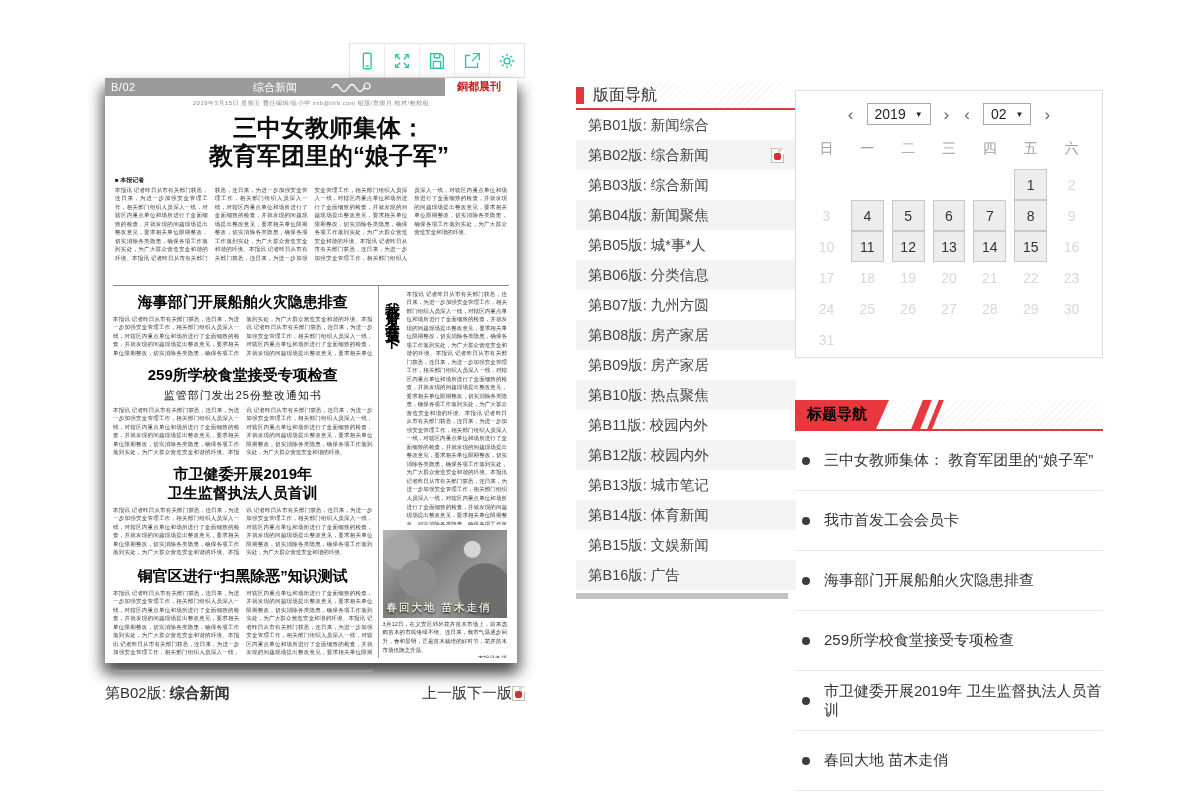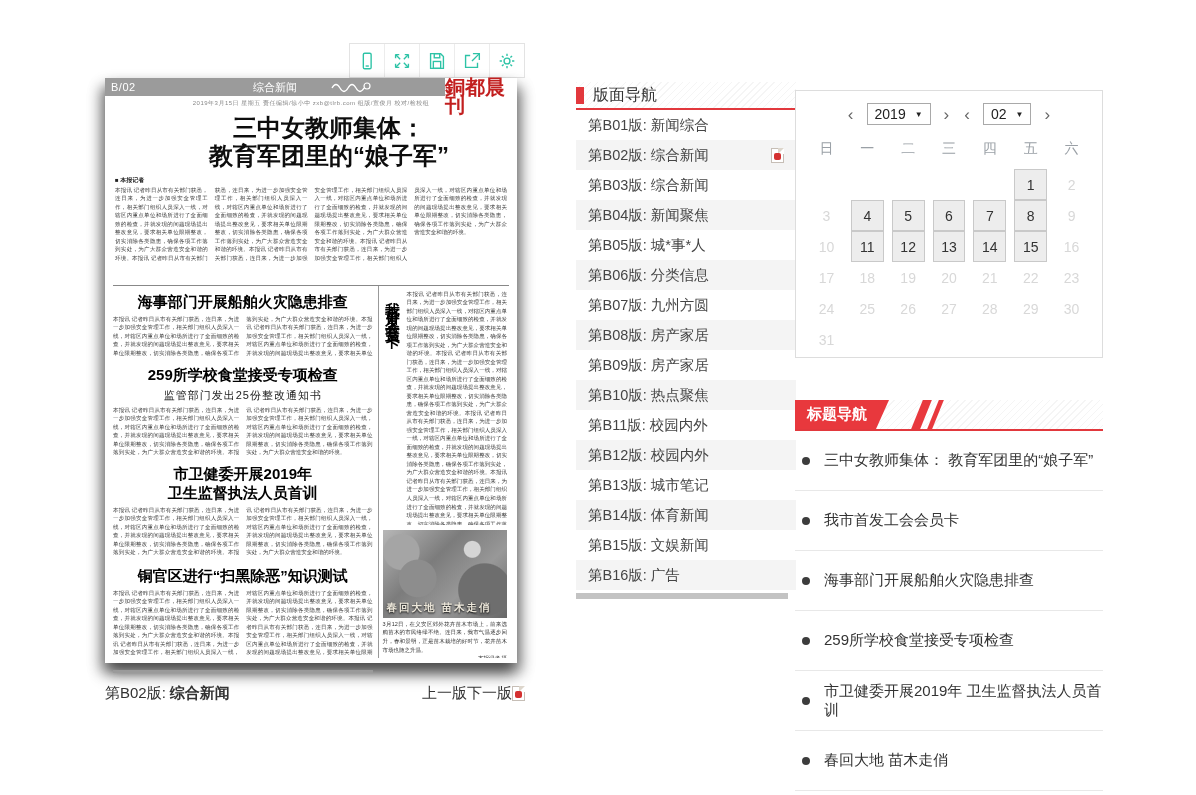--- a/index.html
+++ b/index.html
@@ -17,22 +17,22 @@
   
   .paper { position:absolute; left:105px; top:78px; width:412px; height:585px;
     background:#fff; box-shadow:0 10px 16px rgba(0,0,0,.45), -5px 9px 12px rgba(0,0,0,.28),
     5px 9px 12px rgba(0,0,0,.28); }
   .p-head { display:flex; height:18px; }
   .p-head-bar { width:340px; background:#9b9b9b; color:#fff; position:relative;
     display:flex; align-items:center; }
   .p-code { font-size:11px; padding-left:6px; letter-spacing:.5px; }
   .p-sec { position:absolute; left:50%; transform:translateX(-50%); font-size:11px; }
   .p-orn { position:absolute; left:225px; top:2px; }
-  .p-masthead { flex:1; text-align:left; padding-right:4px; color:#c21f1f;
-    font-weight:bold; font-size:20px; line-height:18px; font-family:"DejaVu Serif", serif; }
+  .p-masthead { flex:1; text-align:center; padding-right:4px; color:#c21f1f;
+    font-weight:bold; font-size:11px; line-height:18px; font-family:"DejaVu Serif", serif; }
   .p-meta { font-size:6px; color:#888; text-align:center; margin-top:3px; letter-spacing:.5px;}
   .p-h1 { text-align:center; font-size:24px; font-weight:900; color:#0d0d0d;
     line-height:1.18; margin-top:6px;padding-left:36px; }
   .p-byline { font-size:6px; font-weight:bold; color:#222; margin:5px 0 1px 10px; }
   .p-cols4 { margin:1px 10px 0; column-count:4; column-gap:7px; font-size:5.5px;
     line-height:1.55; color:#3a3a3a; text-align:justify; height:92px; overflow:hidden; }
   .p-lower { display:flex; margin:7px 8px 0; border-top:1.5px solid #888; }
   .p-left { width:270px; padding-right:5px; }
   .p-right { width:134px; border-left:1px solid #999; padding:4px 2px 0 4px;
     height:372px; overflow:hidden; }
@@ -109,21 +109,21 @@
     font-size:14px; color:#333; }
   .cal-cell.active { background:#ededed; border:1px solid #c9c9c9; margin:0 4px;
     cursor:pointer; }
   .cal-cell.muted { color:#d8d8d8; }
 
   
   .title-nav { position:absolute; left:795px; top:400px; width:308px; }
   .tn-head { position:relative; height:31px; border-bottom:2px solid #e2383d;
     overflow:hidden; }
   .tn-banner { position:absolute; left:0; top:0; height:100%; background:#e8383d;
-    color:#ffffff; font-size:15px; font-weight:bold; display:flex; align-items:center;
+    color:#000000; font-size:15px; font-weight:bold; display:flex; align-items:center;
     padding:0 22px 0 12px; clip-path:polygon(0 0,100% 0,calc(100% - 13px) 100%,0 100%); }
   .tn-stripe { position:absolute; top:-2px; bottom:-2px; background:#e8383d;
     transform:skewX(-22deg); }
   .tn-s1 { left:122px; width:9px; } .tn-s2 { left:138px; width:5px; }
   .tn-item { display:flex; align-items:center; gap:14px; padding:0 0 0 7px; height:60px;
     border-bottom:1px solid #e8e8e8; font-size:15px; color:#333; cursor:pointer; }
   .bullet { width:8px; height:8px; border-radius:50%; background:#3c3c3c; flex:none; }
 </style>
 </head>
 <body>

